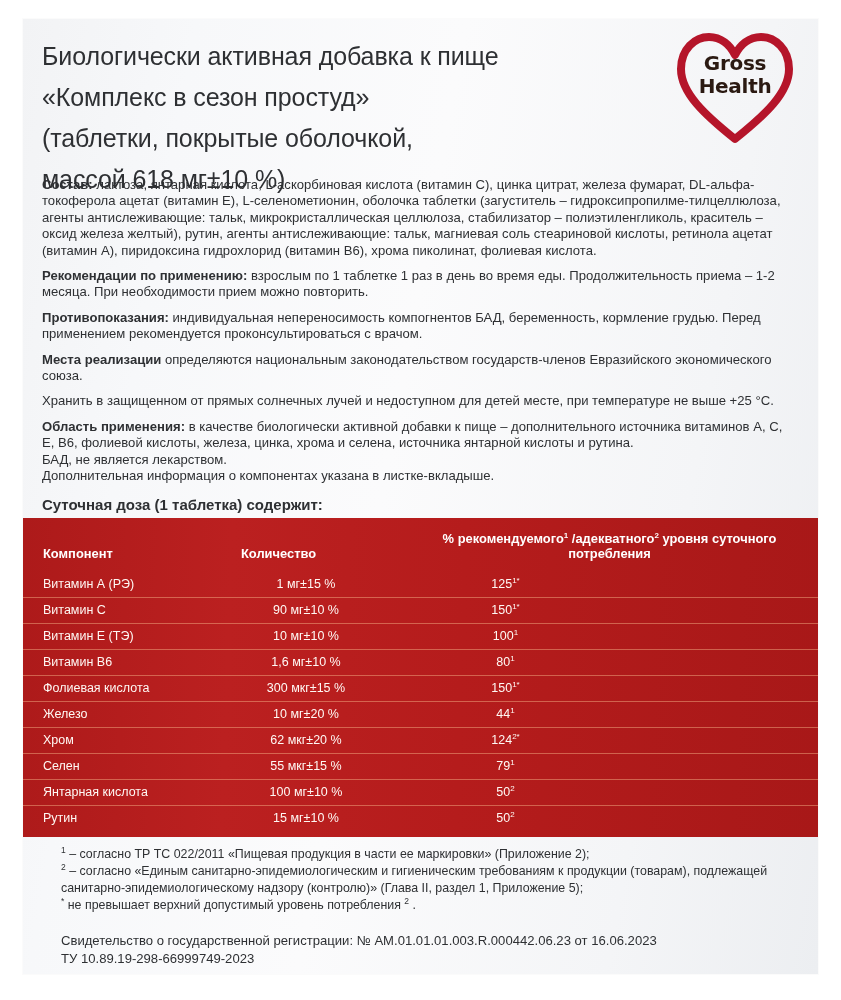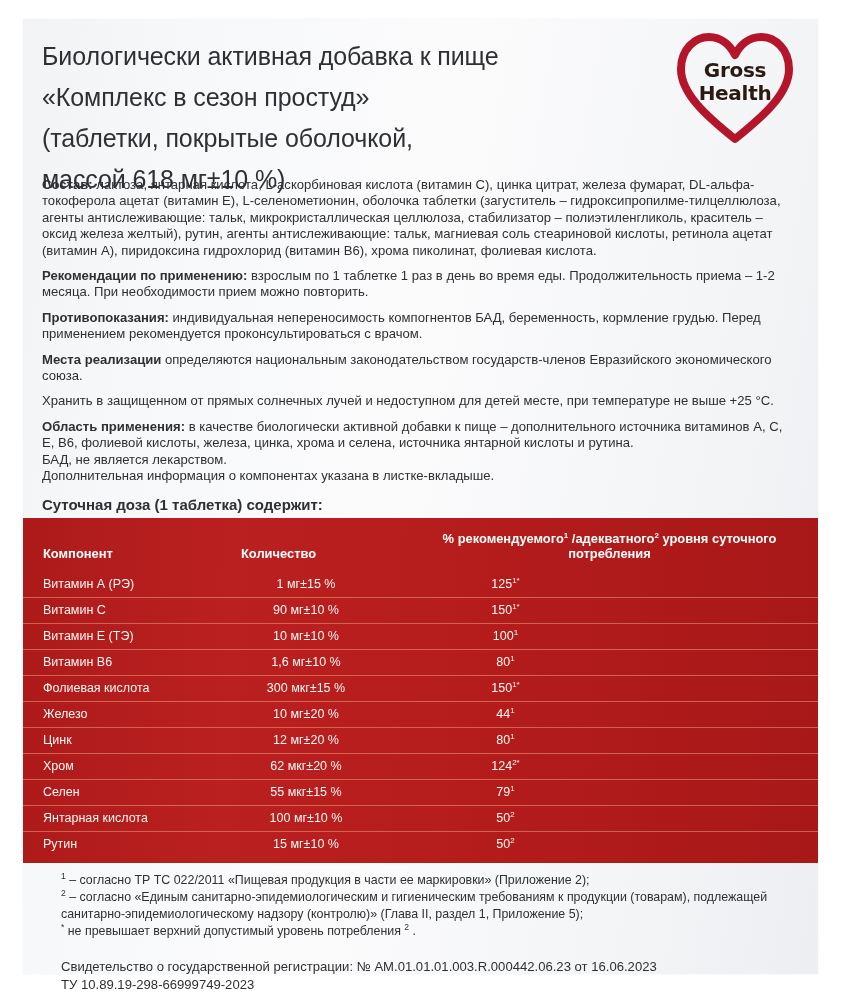--- a/index.html
+++ b/index.html
@@ -50,21 +50,21 @@
     position: absolute;
     right: 23px;
     top: 12px;
     width: 120px;
     height: 116px;
   }
   .logo svg { display: block; }
   .logo-text {
     position: absolute;
     left: 0;
-    top: 28px;
+    top: 21px;
     width: 120px;
     text-align: center;
     font-family: "DejaVu Sans", sans-serif;
     font-weight: bold;
     font-size: 20px;
     line-height: 23px;
     color: #2b1a12;
     letter-spacing: -0.3px;
     white-space: pre-line;
   }
@@ -228,25 +228,20 @@
               <td class="c-name">Фолиевая кислота</td>
               <td class="c-amount">300 мкг±15 %</td>
               <td class="c-pct"><span>150</span><sup>1*</sup></td>
             </tr>
             <tr>
               <td class="c-name">Железо</td>
               <td class="c-amount">10 мг±20 %</td>
               <td class="c-pct"><span>44</span><sup>1</sup></td>
             </tr>
             <tr>
-              <td class="c-name">Цинк</td>
-              <td class="c-amount">12 мг±20 %</td>
-              <td class="c-pct"><span>80</span><sup>1</sup></td>
-            </tr>
-            <tr>
               <td class="c-name">Хром</td>
               <td class="c-amount">62 мкг±20 %</td>
               <td class="c-pct"><span>124</span><sup>2*</sup></td>
             </tr>
             <tr>
               <td class="c-name">Селен</td>
               <td class="c-amount">55 мкг±15 %</td>
               <td class="c-pct"><span>79</span><sup>1</sup></td>
             </tr>
             <tr>

